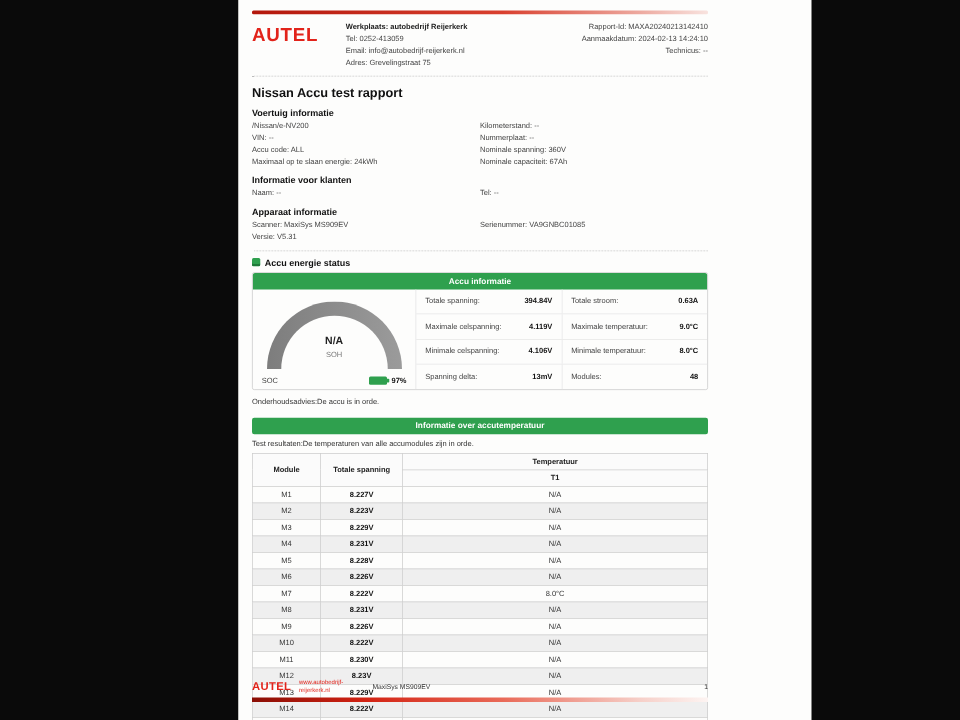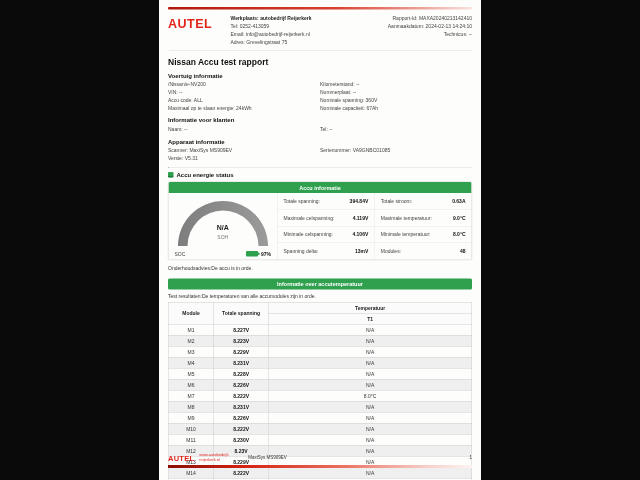--- a/index.html
+++ b/index.html
@@ -1,18 +1,18 @@
 <!DOCTYPE html>
 <html><head>
 <meta charset="utf-8">
 <style>
   html,body{margin:0;padding:0;}
   body{width:640px;height:480px;background:#0a0a0a;position:relative;overflow:hidden;
        font-family:"Liberation Sans", sans-serif;}
-  .paper{position:absolute;left:159px;top:0;width:322px;height:480px;background:#fdfdfc;}
+  .paper{position:absolute;left:159px;top:0;width:382px;height:480px;background:#fdfdfc;}
   .content{position:absolute;left:0;top:0;width:644px;height:960px;background:#fdfdfc;
            transform:scale(0.5);transform-origin:0 0;box-sizing:border-box;padding:0 18px;color:#333;}
   .topbar{height:5px;margin:14px 0 10px;border-radius:2px;
           background:linear-gradient(to right,#b3170b,#d9402f 55%,#eda99f 85%,#f8e3df);}
   .hdr{display:flex;align-items:flex-start;}
   .logo{font-size:25px;font-weight:800;color:#e2231a;letter-spacing:1px;line-height:1;margin-top:6px;width:125px;}
   .contact{font-size:10px;line-height:1.55;color:#444;}
   .contact .b{font-weight:bold;color:#222;}
   .repinfo{margin-left:auto;text-align:right;font-size:10px;line-height:1.55;color:#444;}
   .dotted{border-top:1px dotted #bbb;margin:10px 0 0;}

